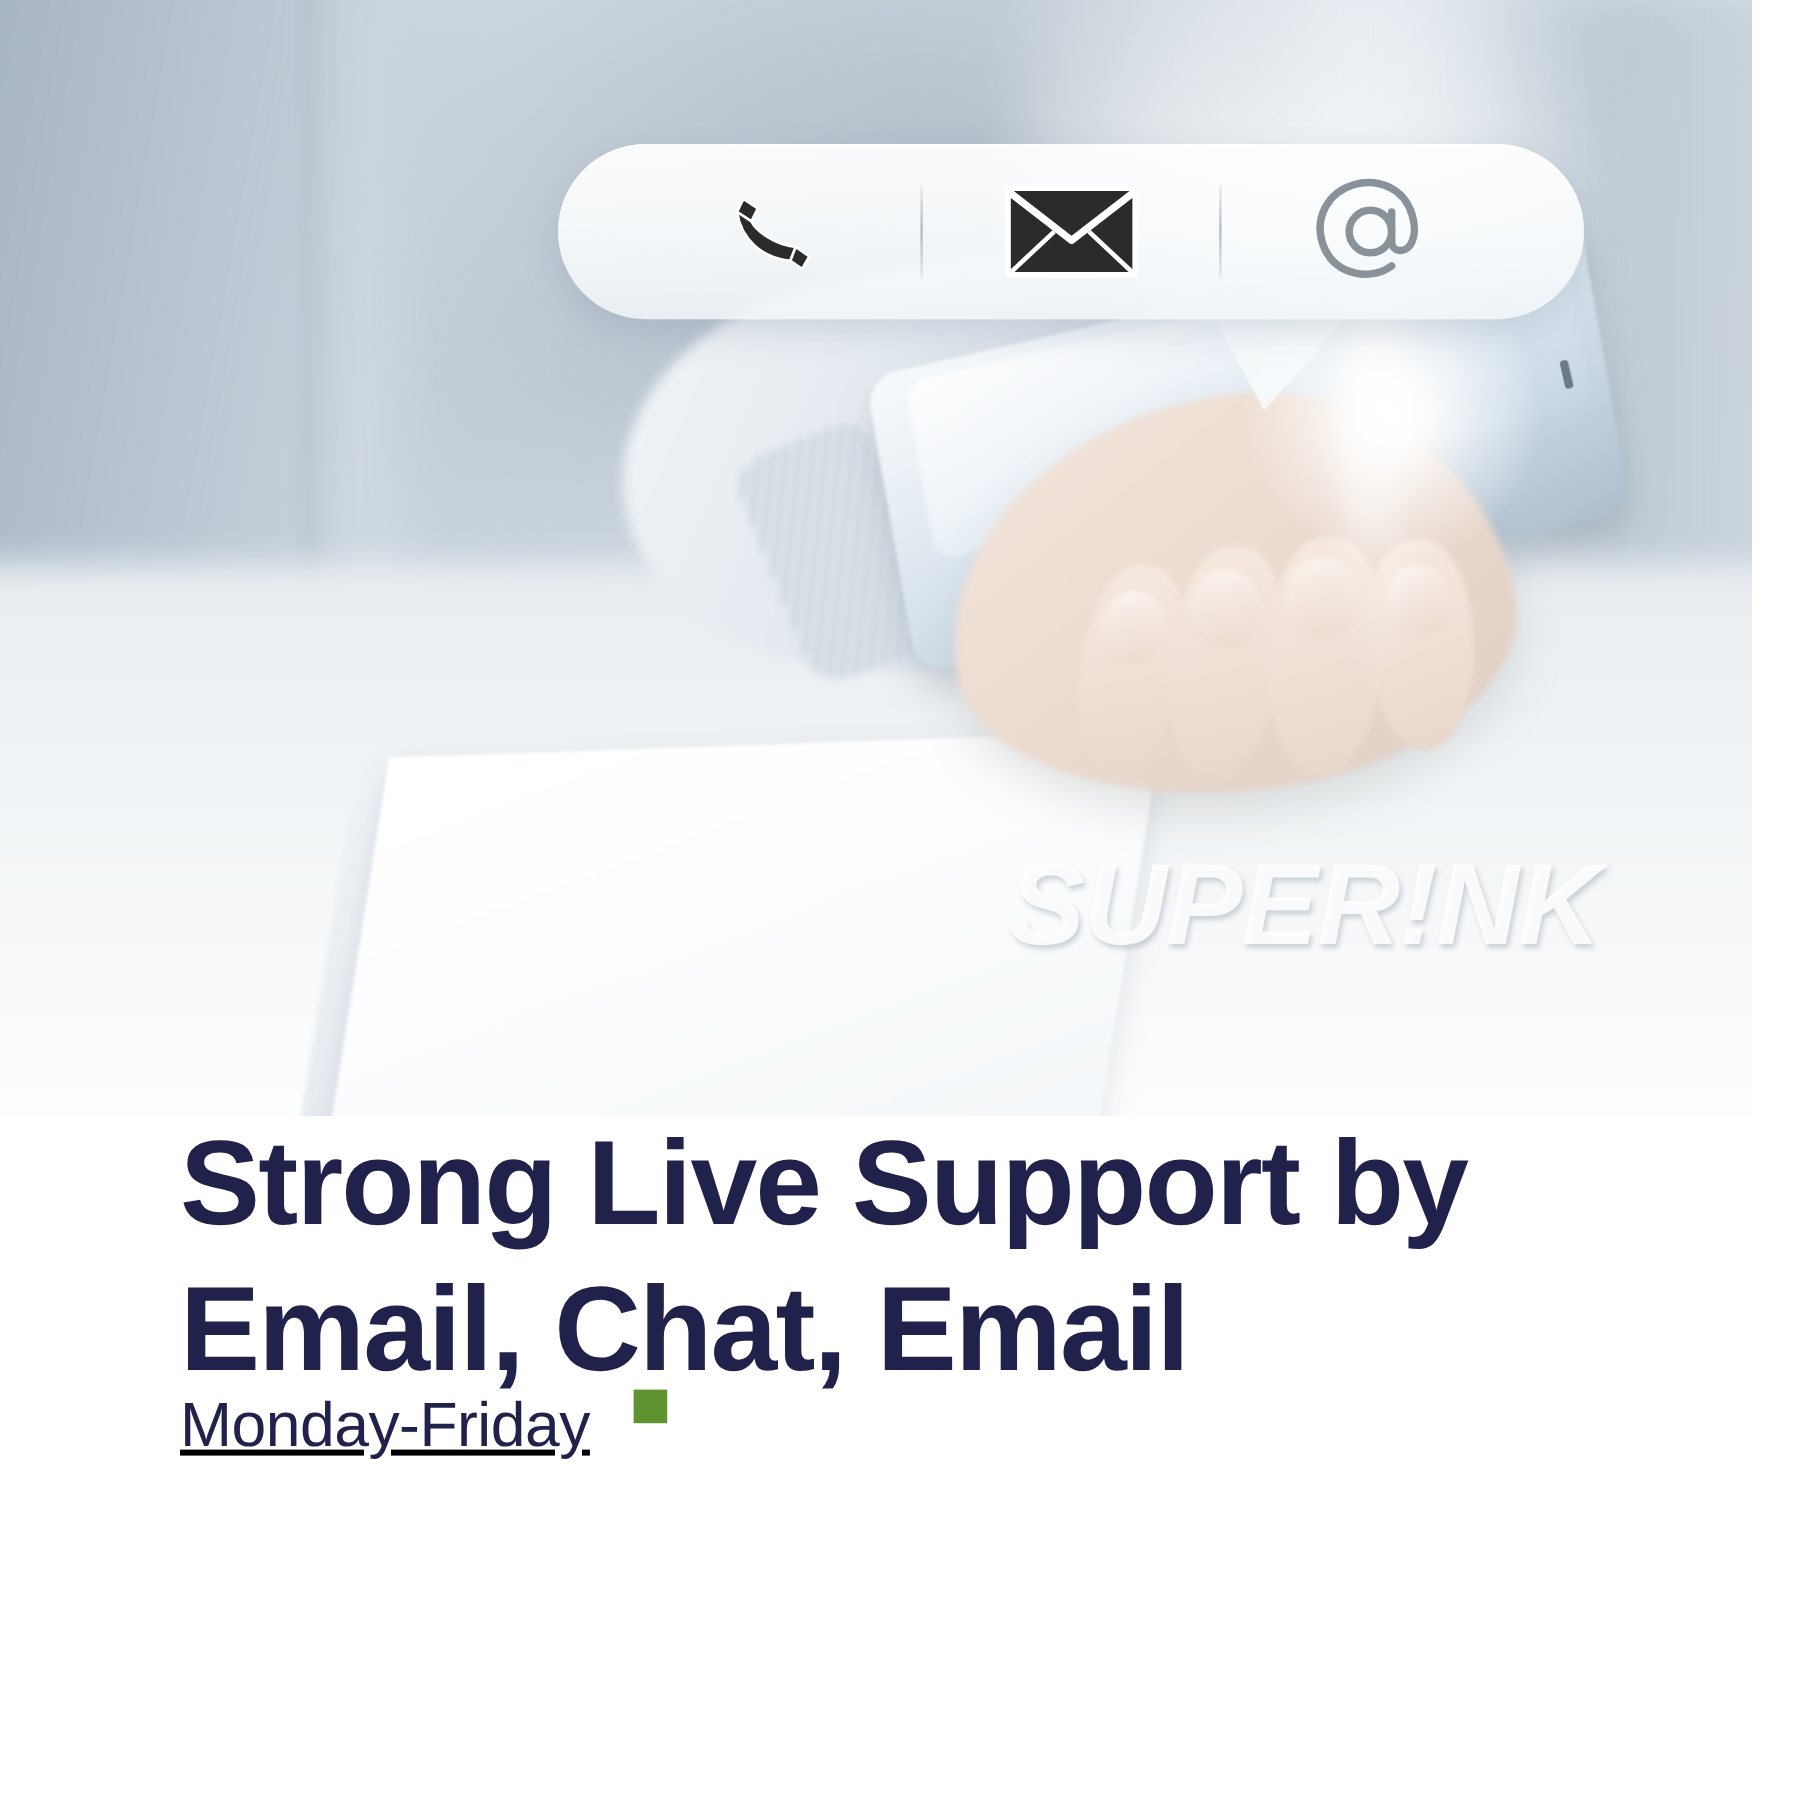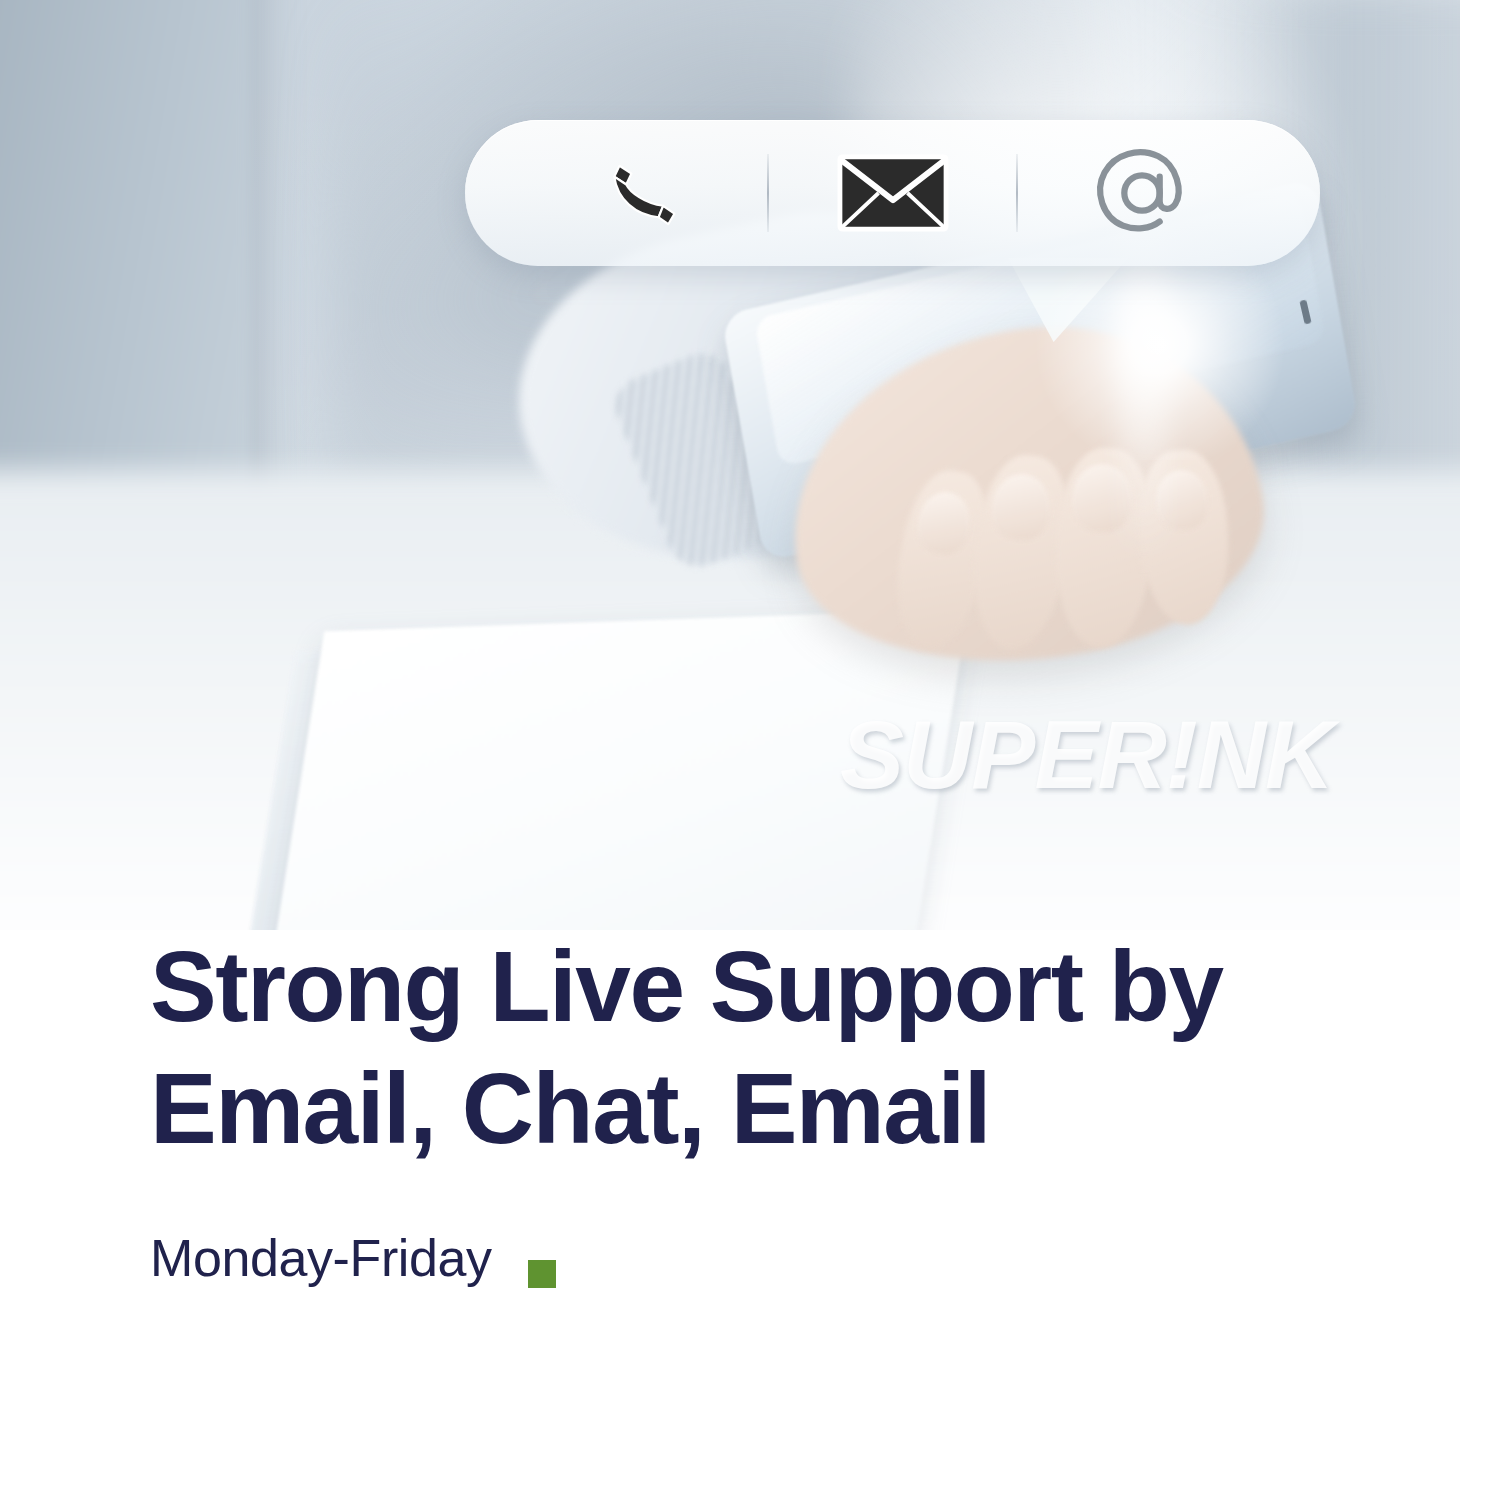--- a/index.html
+++ b/index.html
@@ -286,24 +286,25 @@
     width: 1180px;
     font-family: "Liberation Sans", sans-serif;
     font-size: 100px;
     font-weight: 700;
     line-height: 1.22;
     letter-spacing: -1.5px;
     white-space: pre-line;
   }
   .subline-row {
     position: absolute;
-    left: 150px; top: 1228px;
+    left: 150px; top: 1158px;
     display: flex;
-    align-items: flex-end;
+    align-items: flex-start;
     gap: 36px;
+    text-decoration: underline;
   }
   .subline {
     font-family: "Liberation Sans", sans-serif;
     font-size: 52px;
     font-weight: 400;
     letter-spacing: -0.4px;
   }
   .accent-square {
     width: 28px;
     height: 28px;

